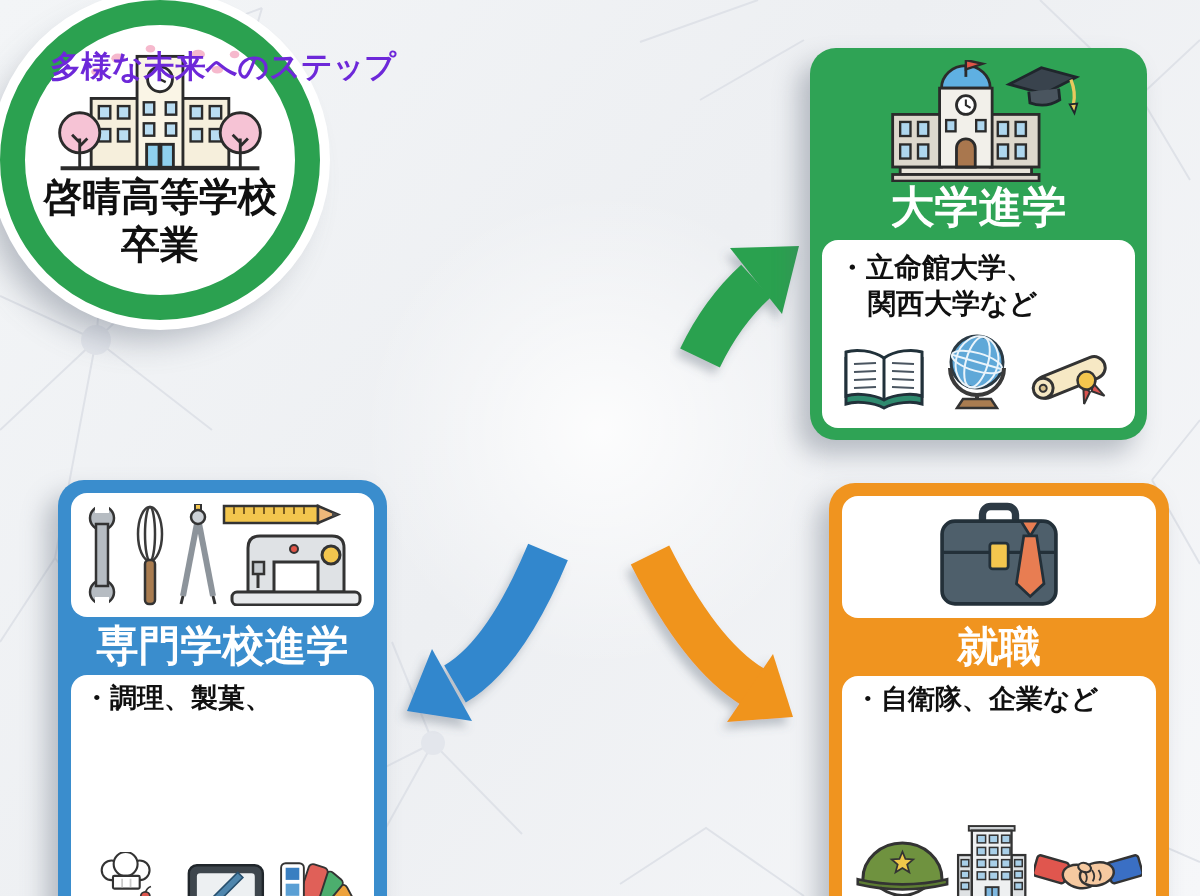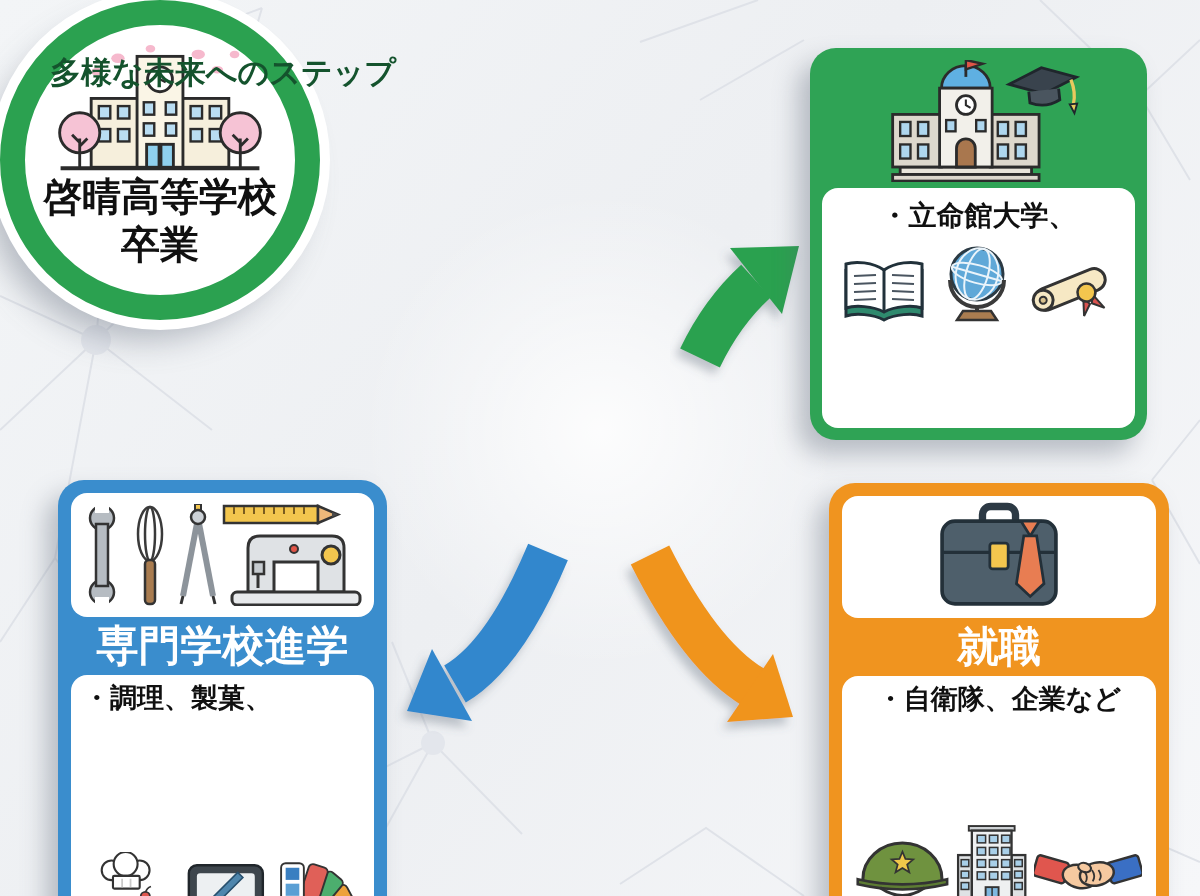--- a/index.html
+++ b/index.html
@@ -15,21 +15,21 @@
   .layer { position:absolute; inset:0; }
   #bg-pattern { z-index:0; }
   #arrows-under { z-index:1; }
   #grad-circle { z-index:2; }
   #arrow-over { z-index:3; }
   .box, #page-header { z-index:4; }
 
   
   #page-header { position:absolute; left:50px; top:38px; }
   #main-title { font-size:54px; font-weight:900; letter-spacing:1px; color:#0d0d0d; }
-  #sub-title  { font-size:31px; font-weight:700; margin-top:14px; color:#14532d; }
+  #sub-title  { font-size:31px; font-weight:700; margin-top:8px; color:#6d28d9; }
 
   
   #grad-circle {
     position:absolute; left:440px; top:295px; width:320px; height:320px;
     background:#fff; border:25px solid #2ba150; border-radius:50%;
     box-shadow:0 0 0 10px #fff, -16px 20px 32px rgba(92,102,118,.42);
     display:flex; flex-direction:column; align-items:center; inset:auto;
   }
   #grad-circle .circle-text { font-size:39px; font-weight:900; line-height:1.22; text-align:left; }
 
@@ -42,21 +42,21 @@
                     display:flex; flex-direction:column; }
   #employment-box { left:807px; top:483px; width:340px; height:445px; background:#f0941f;
                     display:flex; flex-direction:column;margin-left:22px; }
 
   .box-title { color:#fff; font-weight:900; text-align:center; }
   #university-box .box-title { font-size:44px; height:52px; line-height:50px; }
   .band-title { font-size:42px; height:58px; line-height:58px; }
 
   .white-panel { background:#fff; border-radius:16px; }
   #university-box .hdr-icon { margin:12px auto 0; }
-  #university-panel { margin:6px 12px 12px; flex:1; padding:10px 16px 8px;text-align:center; }
+  #university-panel { margin:6px 12px 12px; flex:1; padding:10px 16px 8px; }
 
   .top-panel { margin:13px 13px 0; height:124px; display:flex; align-items:center; justify-content:center; }
   #employment-box .top-panel { height:122px; }
   .bottom-panel { margin:0 13px 13px; flex:1; padding:6px 12px 6px; display:flex; flex-direction:column; }
 
   .bullet-line { font-size:27px; font-weight:800; line-height:1.28; white-space:nowrap; }
   .bullet-line.cont { padding-left:30px; }
   #university-panel .bullet-line { font-size:28px; }
 
   .icon-row { display:flex; align-items:flex-end; justify-content:space-between; flex:1; padding:4px 2px 2px; }
@@ -179,22 +179,24 @@
       <line x1="94" y1="6" x2="94" y2="18" stroke-width="3"></line>
       <polygon points="94,0 112,4 94,10" fill="#e05548" stroke-width="2.5"></polygon>
     </g>
     <g transform="translate(138,6) rotate(-6)" stroke="#1f262c" stroke-width="3">
       <polygon points="0,20 36,6 72,20 36,34" fill="#39434d"></polygon>
       <path d="M20,30 v12 q16,8 32,0 v-12" fill="#4a555f"></path>
       <path d="M66,22 q4,14 0,26" fill="none" stroke="#e8c95e" stroke-width="3.5"></path>
       <polygon points="62,48 70,48 66,58" fill="#e8c95e" stroke-width="2"></polygon>
     </g>
   </svg>
+  <div class="box-title">大学進学</div>
   <div class="white-panel" id="university-panel">
     <div class="bullet-line">・立命館大学、</div>
+    <div class="bullet-line cont">関西大学など</div>
     <div class="icon-row">
       <svg width="88" height="66" viewBox="0 0 88 66">
         <path d="M44,20 C33,12 15,11 6,14 L6,60 C15,57 33,58 44,64 C55,58 73,57 82,60 L82,14 C73,11 55,12 44,20 Z" fill="#2f8a6e" stroke="#21313a" stroke-width="3"></path>
         <path d="M44,14 C33,6 15,5 6,8 L6,52 C15,49 33,50 44,56 C55,50 73,49 82,52 L82,8 C73,5 55,6 44,14 Z" fill="#fff" stroke="#21313a" stroke-width="3"></path>
         <line x1="44" y1="14" x2="44" y2="56" stroke="#21313a" stroke-width="3"></line>
         <g stroke="#4a5560" stroke-width="2.2">
           <line x1="14" y1="20" x2="36" y2="19"></line>
             <line x1="14" y1="28" x2="36" y2="27"></line>
           <line x1="14" y1="36" x2="36" y2="35"></line>
             <line x1="14" y1="44" x2="36" y2="43"></line>
@@ -331,21 +333,21 @@
       <rect x="62" y="6" width="36" height="24" rx="9" fill="none" stroke="#2c3944" stroke-width="8"></rect>
       <rect x="18" y="22" width="124" height="90" rx="14" fill="#4e5f6b" stroke="#233039" stroke-width="4"></rect>
       <line x1="18" y1="56" x2="142" y2="56" stroke="#233039" stroke-width="3.5"></line>
       <rect x="70" y="46" width="20" height="28" rx="3" fill="#f3c64e" stroke="#233039" stroke-width="3"></rect>
       <polygon points="104,22 124,22 114,38" fill="#e87d52" stroke="#233039" stroke-width="3"></polygon>
       <polygon points="107,38 121,38 129,90 114,104 99,90" fill="#e87d52" stroke="#233039" stroke-width="3"></polygon>
     </svg>
   </div>
   <div class="box-title band-title">就職</div>
   <div class="white-panel bottom-panel">
-    <div class="bullet-line" style="text-align:center">・自衛隊、企業など</div>
+    <div class="bullet-line" style="text-align:left">・自衛隊、企業など</div>
     <div class="icon-row">
       <svg width="100" height="78" viewBox="0 0 108 86">
         <path d="M8,56 A46,42 0 0 1 100,56 L100,60 Q54,70 8,60 Z" fill="#6f923f" stroke="#333" stroke-width="3.5"></path>
         <path d="M2,56 Q54,68 106,56 L106,62 Q54,74 2,62 Z" fill="#5d7c33" stroke="#333" stroke-width="3"></path>
         <polygon points="54,24 57.5,32.5 66.5,33 59.5,39 62,48 54,43 46,48 48.5,39 41.5,33 50.5,32.5" fill="#f0c84a" stroke="#333" stroke-width="2"></polygon>
         <path d="M28,66 Q54,84 80,66" fill="none" stroke="#333" stroke-width="3.5"></path>
       </svg>
       <svg width="92" height="84" viewBox="0 0 100 110">
         <rect x="6" y="42" width="18" height="62" fill="#dfe2e4" stroke="#333" stroke-width="3"></rect>
         <rect x="76" y="42" width="18" height="62" fill="#dfe2e4" stroke="#333" stroke-width="3"></rect>

